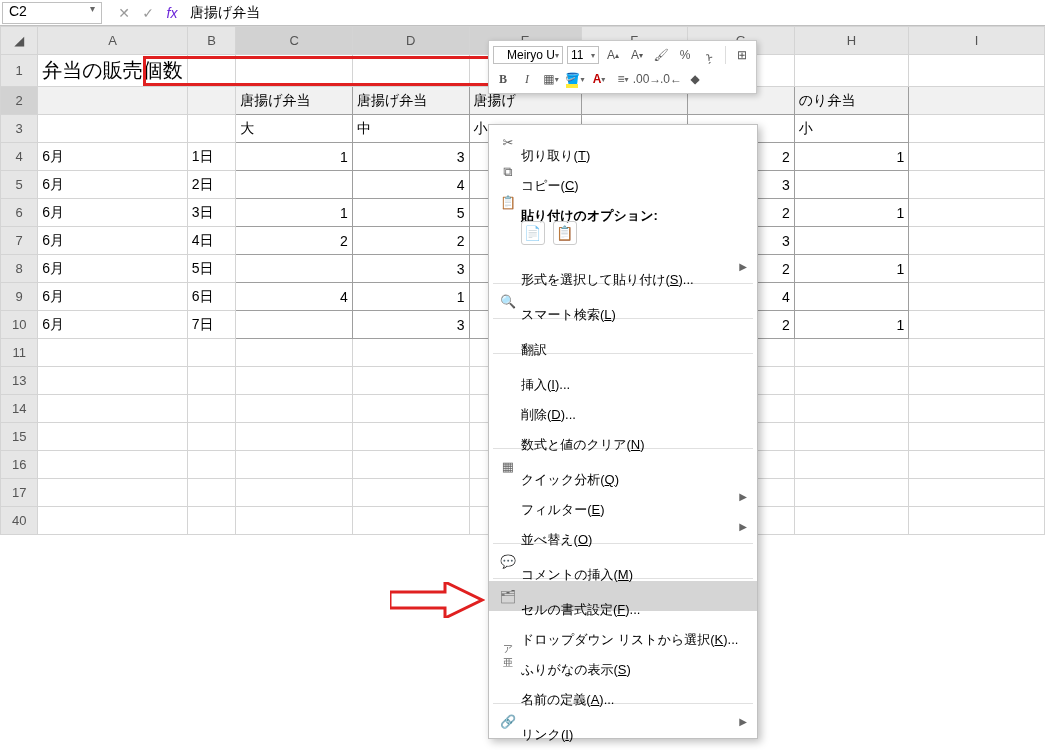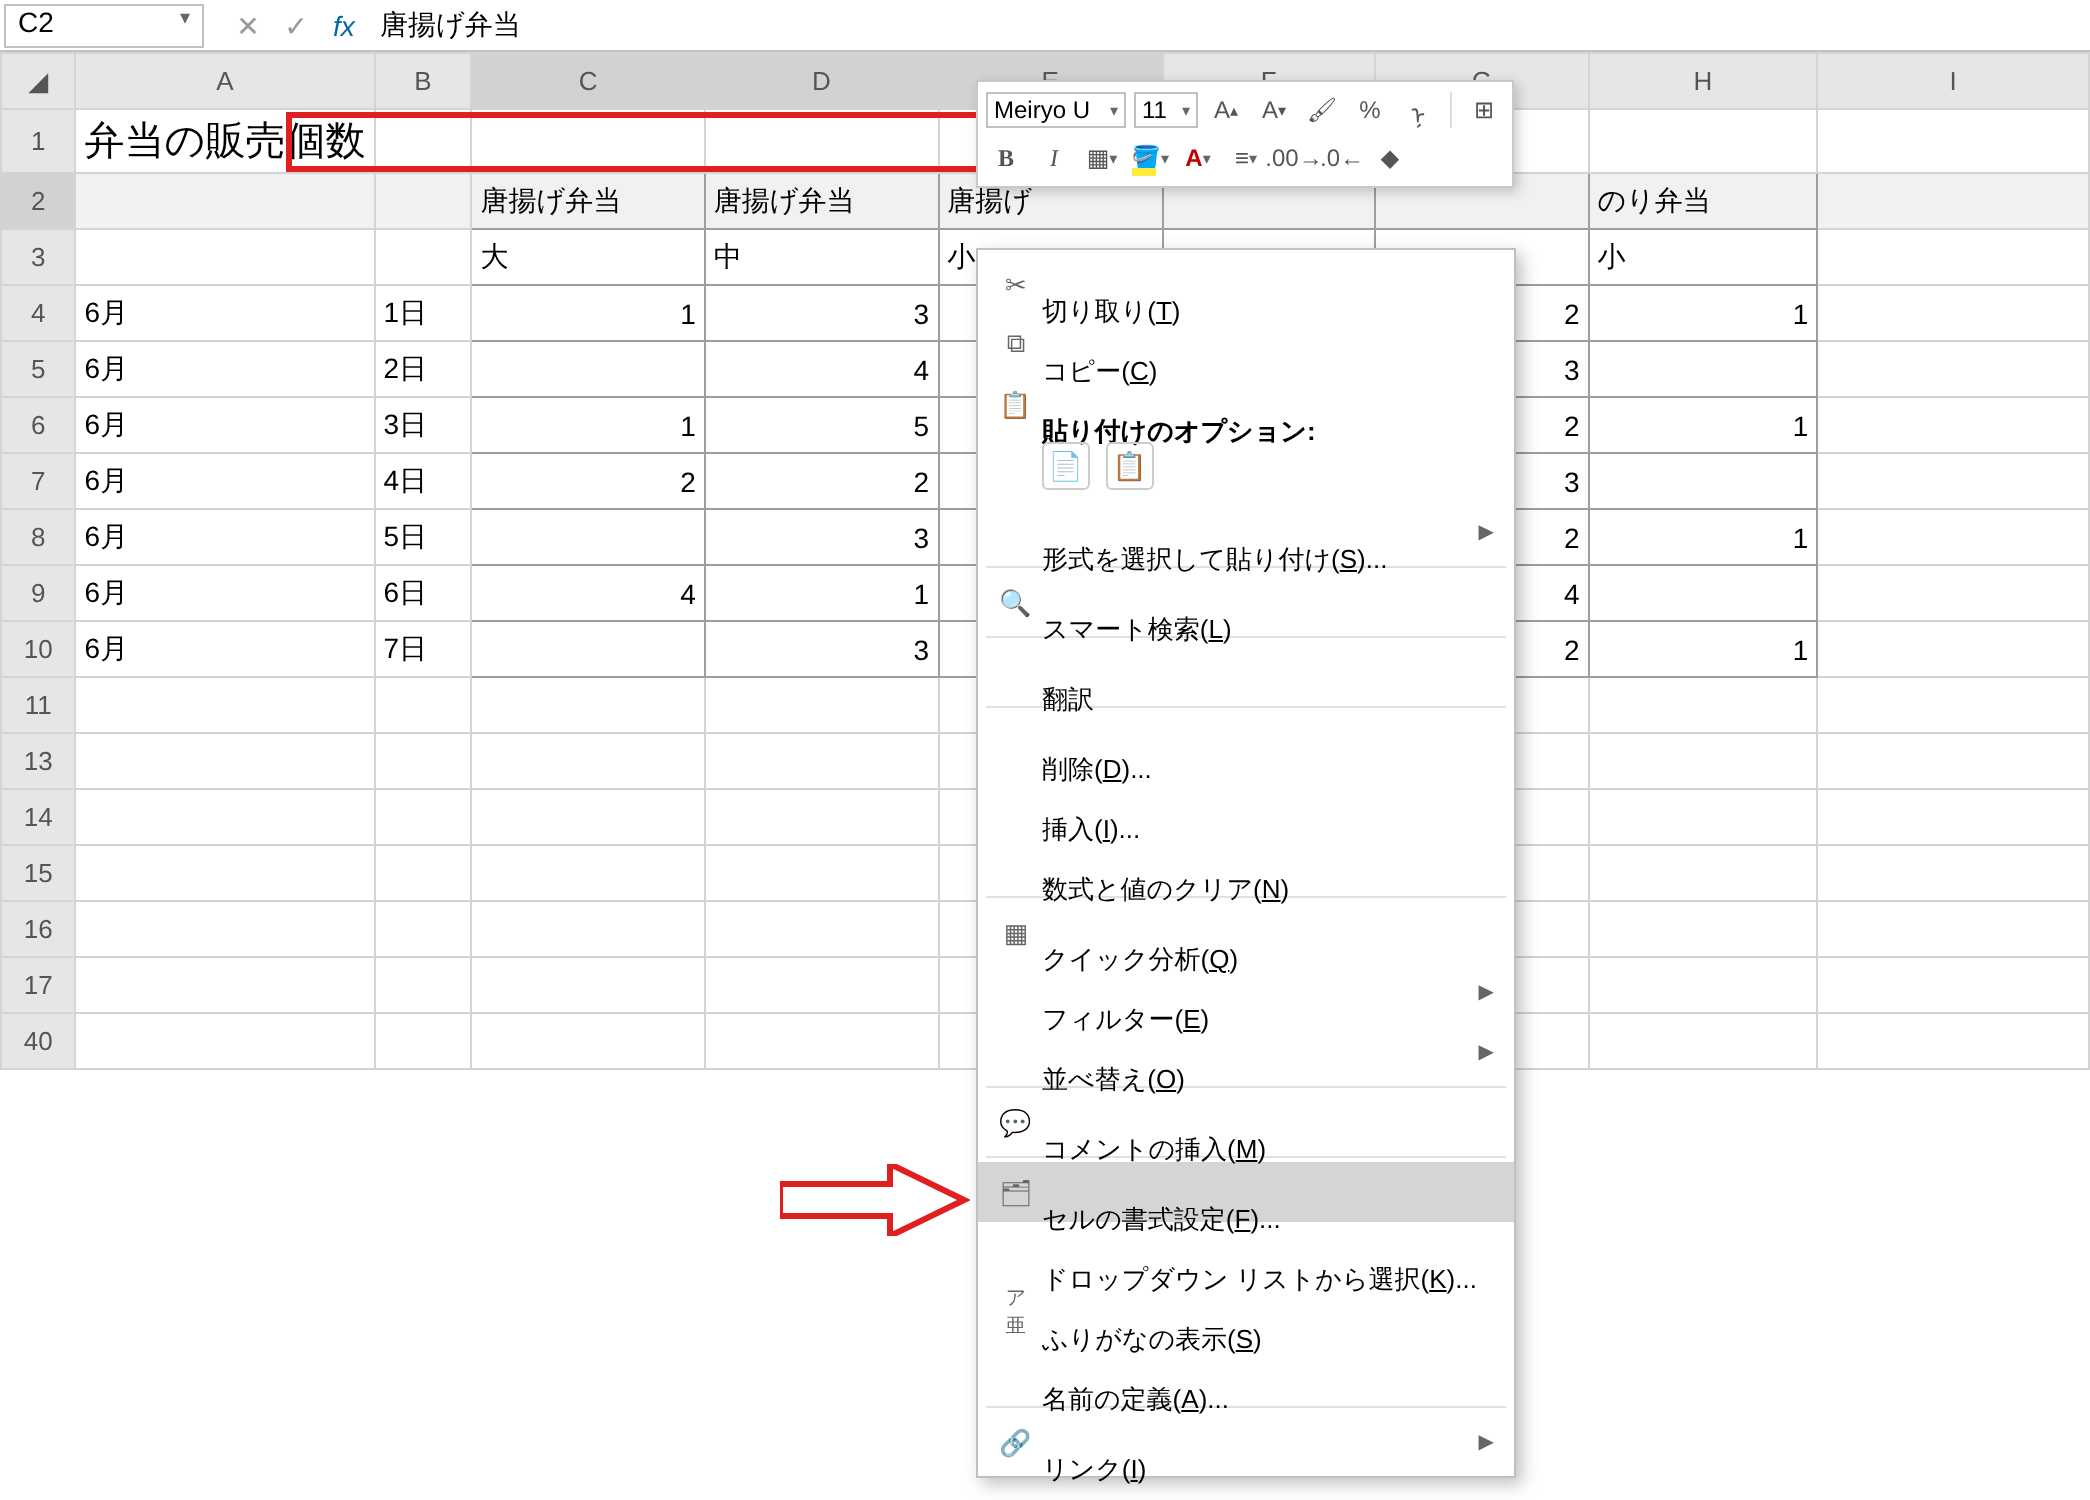--- a/index.html
+++ b/index.html
@@ -22,21 +22,21 @@
   width: 100px; height: 22px;
   border: 1px solid #c0c0c0;
   padding: 0 6px;
   display: flex; align-items: flex-start; justify-content: space-between;
   margin: 2px 4px 2px 2px;
 }
 .name-box .dd { color: #666; font-size: 10px; }
 .fx-area { display:flex; align-items:center; }
 .fx-sep { width: 6px; }
 .fx-btn { width: 24px; text-align: center; color: #999; cursor: default; }
-.fx-label { font-style: italic; color: #0369a1; width: 24px; text-align: center; }
+.fx-label { font-style: italic; color: #6d28d9; width: 24px; text-align: center; }
 .formula-input {
   flex: 1; height: 22px; border: none; padding: 0 6px;
   display: flex; align-items: center;
 }
 .sheet-wrap { position: relative; }
 table.sheet {
   border-collapse: collapse;
   table-layout: fixed;
 }
 .sheet th, .sheet td {
@@ -95,21 +95,21 @@
   position: absolute;
   background: #fff;
   border: 1px solid #c8c8c8;
   box-shadow: 2px 2px 6px rgba(0,0,0,.2);
   display: flex; flex-direction: column;
   font-size: 12px;
   padding: 2px 4px;
 }
 .mini-row { display:flex; align-items:center; gap:4px; height:24px; }
 .mini-sel { border:1px solid #c0c0c0; height:18px; display:flex; align-items:center; justify-content:space-between; padding:0 3px; background:#fff;}
-.mini-font { width:70px; }
+.mini-font { width:70px;justify-content:flex-end; }
 .mini-size { width:32px; }
 .mini-btn { width:20px; height:20px; display:flex; align-items:center; justify-content:center; color:#555; }
 .mini-dd { font-size:8px; color:#666; }
 .mini-sep { width:1px; height:18px; background:#ddd; margin:0 2px;}
 .mini-B { font-weight:bold; font-family:serif;}
 .mini-I { font-style:italic; font-family:serif;}
 .mini-A-red { color:#c00000; font-weight:bold;}
 .swatch { width:12px; height:4px; background:#ffeb3b; display:inline-block; }
 
 
@@ -464,25 +464,25 @@
     <span class="ctx-txt">スマート検索(<span class="u">L</span>)</span>
   </div>
   <div class="ctx-sep"></div>
   <div class="ctx-item">
     <span class="ctx-ico"></span>
       <span class="ctx-txt">翻訳</span>
   </div>
   <div class="ctx-sep"></div>
   <div class="ctx-item">
     <span class="ctx-ico"></span>
+      <span class="ctx-txt">挿入(<span class="u">I</span>)...</span>
+  </div>
+  <div class="ctx-item">
+    <span class="ctx-ico"></span>
       <span class="ctx-txt">削除(<span class="u">D</span>)...</span>
-  </div>
-  <div class="ctx-item">
-    <span class="ctx-ico"></span>
-      <span class="ctx-txt">挿入(<span class="u">I</span>)...</span>
   </div>
   <div class="ctx-item">
     <span class="ctx-ico"></span>
       <span class="ctx-txt">数式と値のクリア(<span class="u">N</span>)</span>
   </div>
   <div class="ctx-sep"></div>
   <div class="ctx-item">
     <span class="ctx-ico">▦</span>
     <span class="ctx-txt">クイック分析(<span class="u">Q</span>)</span>
   </div>

